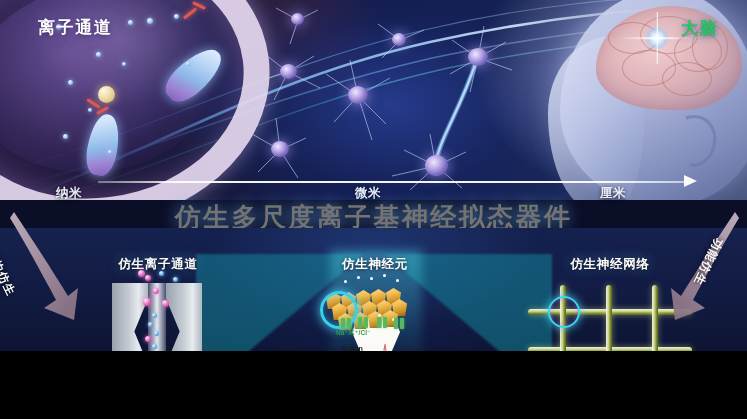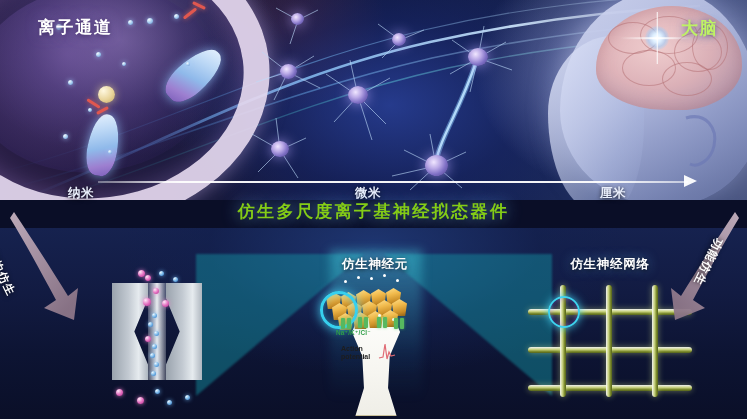--- a/index.html
+++ b/index.html
@@ -1,17 +1,17 @@
 <!DOCTYPE html>
 <html><head>
 <meta charset="utf-8">
 <style>
   html,body{margin:0;padding:0;background:#000;}
   #stage{
-    position:relative;width:747px;height:419px;overflow:hidden;
+    position:relative;width:747px;height:351px;overflow:hidden;
     font-family:"Liberation Sans","DejaVu Sans",sans-serif;
     background:#0a0e27;
   }
 
   
   .top-half{position:absolute;left:0;top:0;width:747px;height:200px;overflow:hidden;}
   .top-bg{position:absolute;inset:0;
     background:
       radial-gradient(ellipse 230px 180px at 640px 70px, rgba(200,205,240,.85) 0%, rgba(150,160,215,.45) 38%, rgba(40,50,110,0) 72%),
       radial-gradient(ellipse 200px 150px at 120px 40px, rgba(150,130,190,.75) 0%, rgba(90,75,150,.35) 45%, rgba(30,25,70,0) 78%),
@@ -67,21 +67,21 @@
   
   .scale-line{position:absolute;left:98px;top:181px;width:590px;height:1.6px;
     background:linear-gradient(90deg,rgba(255,255,255,.35),rgba(255,255,255,.95) 14%,rgba(255,255,255,.95) 86%,rgba(255,255,255,.55));}
   .scale-arrow{position:absolute;left:684px;top:175px;width:0;height:0;
     border-left:13px solid rgba(255,255,255,.95);border-top:6.5px solid transparent;border-bottom:6.5px solid transparent;}
   .scale-lbl{position:absolute;top:185px;color:#e9eefb;font-size:12.5px;font-weight:700;
     letter-spacing:.5px;text-shadow:0 1px 4px rgba(0,0,0,.8);white-space:nowrap;}
 
   
   .main-title{position:absolute;left:0;top:200px;width:747px;text-align:center;
-    color:#84cc16;font-size:17px;font-weight:700;letter-spacing:2.4px;
+    color:#737373;font-size:26px;font-weight:700;letter-spacing:2.4px;
     text-shadow:0 0 16px rgba(110,175,255,.85),0 2px 7px rgba(0,0,0,.9);}
 
   
   .bot-half{position:absolute;left:0;top:228px;width:747px;height:191px;overflow:hidden;
     background:
       radial-gradient(ellipse 300px 150px at 374px 20px, rgba(32,58,120,.85) 0%, rgba(18,32,78,.5) 55%, rgba(10,16,44,0) 85%),
       linear-gradient(180deg,#16224f 0%,#121b42 34%,#0d1433 66%,#0a0f28 100%);}
   .beam{position:absolute;top:26px;width:0;height:0;opacity:.92;}
   .beam-l{border-top:142px solid rgba(20,150,165,.5);border-right:168px solid transparent;
     left:196px;filter:blur(1.1px);}
@@ -238,39 +238,40 @@
         <div class="gyrus" style="left:66px;top:56px;width:48px;height:32px;"></div>
         <div class="gyrus" style="left:96px;top:18px;width:34px;height:44px;"></div>
       </div>
       <div class="spark"></div>
       <svg width="60" height="70" style="position:absolute;left:672px;top:108px">
         <path d="M14 10 C 34 4 46 20 42 38 C 39 52 26 60 18 56" stroke="rgba(108,120,180,.66)" stroke-width="3" fill="none"></path>
       </svg>
     </div>
 
     <div style="position:absolute;left:38px;top:16px;color:#fff;font-size:17px;font-weight:700;letter-spacing:1.6px;text-shadow:0 1px 7px rgba(40,20,70,.9),0 0 13px rgba(190,170,255,.5);">离子通道</div>
-    <div style="position:absolute;left:681px;top:17px;color:#bef264;font-size:17px;font-weight:700;letter-spacing:1.6px;text-shadow:0 1px 7px rgba(60,60,120,.85),0 0 13px rgba(210,225,255,.55);">大脑</div>
+    <div style="position:absolute;left:681px;top:17px;color:#22c55e;font-size:17px;font-weight:700;letter-spacing:1.6px;text-shadow:0 1px 7px rgba(60,60,120,.85),0 0 13px rgba(210,225,255,.55);">大脑</div>
   </div>
 
   <div>
     <div class="scale-line"></div>
     <div class="scale-arrow"></div>
-    <div class="scale-lbl" style="left:68px;">纳米</div>
+    <div class="scale-lbl" style="left:56px;">纳米</div>
     <div class="scale-lbl" style="left:355px;">微米</div>
     <div class="scale-lbl" style="left:600px;">厘米</div>
   </div>
 
   <div class="main-title">仿生多尺度离子基神经拟态器件</div>
 
   <div class="bot-half">
     <div class="beam beam-l"></div>
     <div class="beam beam-r"></div>
     <div class="beam-core"></div>
   </div>
 
+  <div class="panel-title" style="left:104px;top:256px;width:108px;">仿生离子通道</div>
   <div class="panel-title" style="left:321px;top:256px;width:108px;">仿生神经元</div>
   <div class="panel-title" style="left:552px;top:256px;width:116px;">仿生神经网络</div>
 
   <div class="nanopore">
     <div class="np-slab np-left"></div>
     <div class="np-throat"></div>
     <div class="np-slab np-right"></div>
   </div>
   <div>
     <div class="p-ion p-pink" style="left:138px;top:270px;width:7px;height:7px;"></div>

